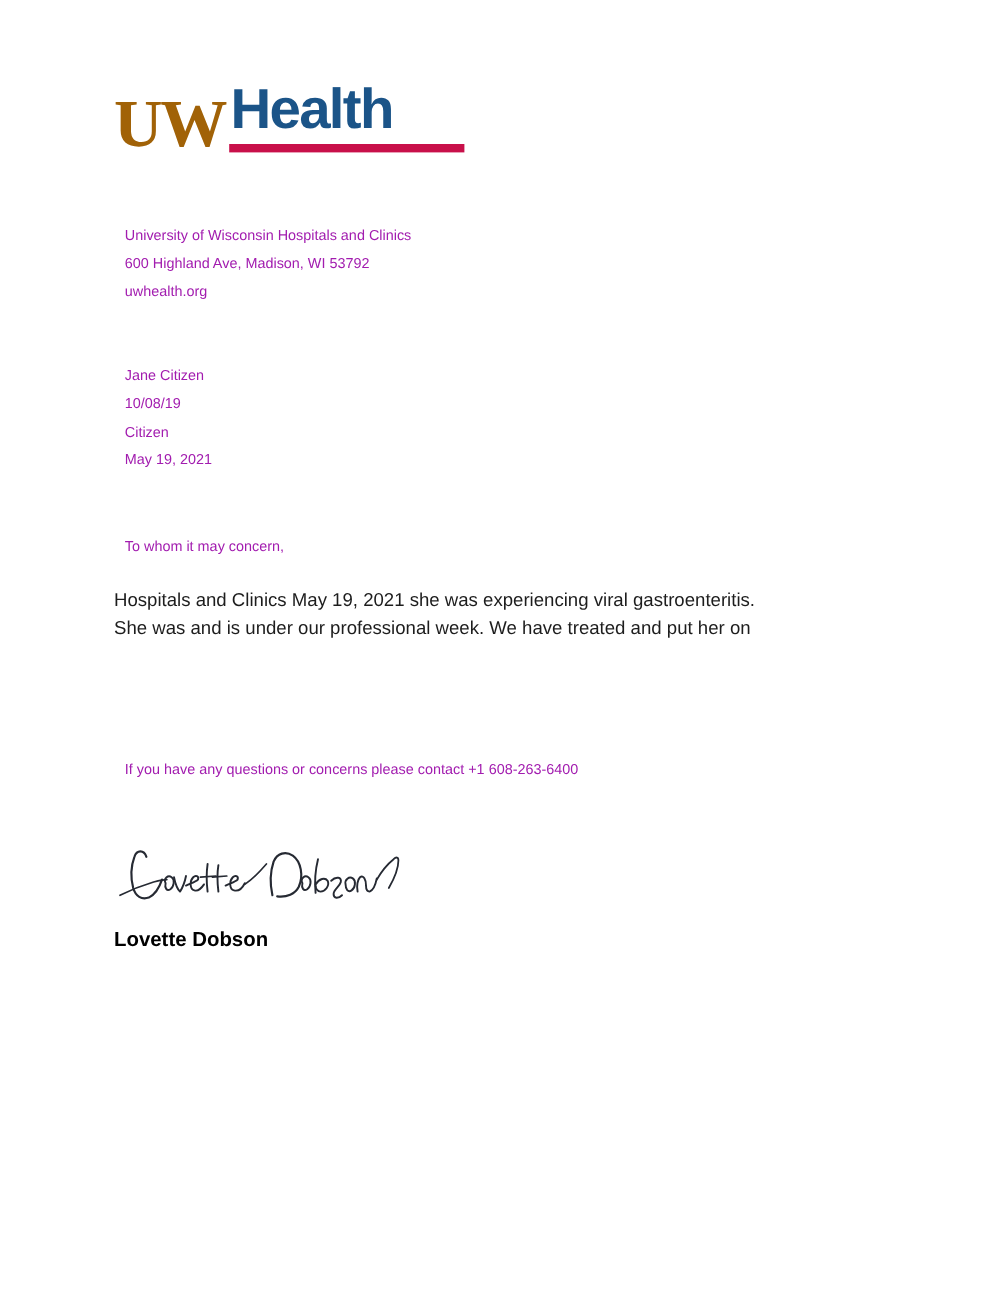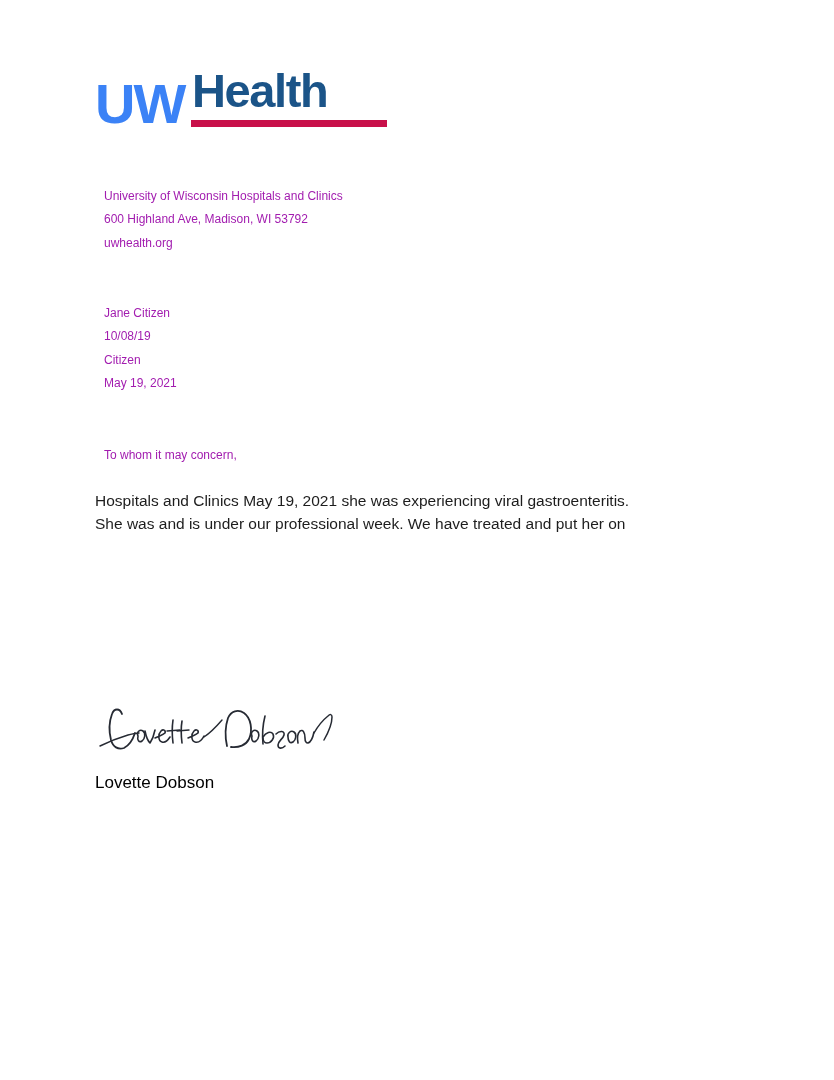--- a/index.html
+++ b/index.html
@@ -27,26 +27,26 @@
     position: absolute;
     left: 95px;
     top: 66px;
     width: 300px;
     height: 64px;
   }
   .logo-uw {
     position: absolute;
     left: 0px;
     top: 10px;
-    font-family: Liberation Sans, sans-serif;
+    font-family: Liberation Serif, serif;
     font-weight: bold;
     font-size: 56px;
     line-height: 56px;
     letter-spacing: -2px;
-    color: #3b82f6;
+    color: #a16207;
     white-space: nowrap;
   }
   .logo-health {
     position: absolute;
     left: 97px;
     top: 0px;
     font-family: "Liberation Sans", sans-serif;
     font-weight: bold;
     font-size: 47px;
     line-height: 50px;
@@ -101,21 +101,21 @@
     height: 62px;
   }
   .signature-wrap svg {
     display: block;
   }
   .signed-name {
     position: absolute;
     left: 95px;
     top: 772px;
     font-size: 17px;
-    font-weight: normal;
+    font-weight: bold;
     line-height: 22px;
     color: #000000;
     white-space: nowrap;
   }
 </style>
 </head>
 <body>
 
 <div class="page">
 
@@ -140,20 +140,23 @@
 
   <div class="block" id="salutation">
     <div class="line">To whom it may concern,</div>
   </div>
 
   <div class="body-para">
     <div class="line">Hospitals and Clinics May 19, 2021 she was experiencing viral gastroenteritis.</div>
     <div class="line">She was and is under our professional week. We have treated and put her on</div>
   </div>
 
+  <div class="block" id="contact-line">
+    <div class="line">If you have any questions or concerns please contact +1 608-263-6400</div>
+  </div>
 
   <div class="signature-wrap">
     <svg width="250" height="62" viewBox="0 0 250 62" fill="none" aria-hidden="true">
       <g stroke="#262a33" fill="none" stroke-linecap="round" stroke-linejoin="round">
 
         <path d="M30 14 C28 8, 22 8, 20 14 C17 22, 17 32, 19 40 C21 47, 26 50, 32 48 C38 45, 41 39, 43 33" stroke-width="1.8"></path>
         <path d="M8 46 C16 42, 26 38, 36 35 C40 34, 44 33, 47 33" stroke-width="1.5"></path>
 
         <path d="M46 36 C44 32, 48 29, 51 31 C54 33, 53 39, 50 41 C47 43, 45 40, 46 36 Z" stroke-width="1.6"></path>
 

